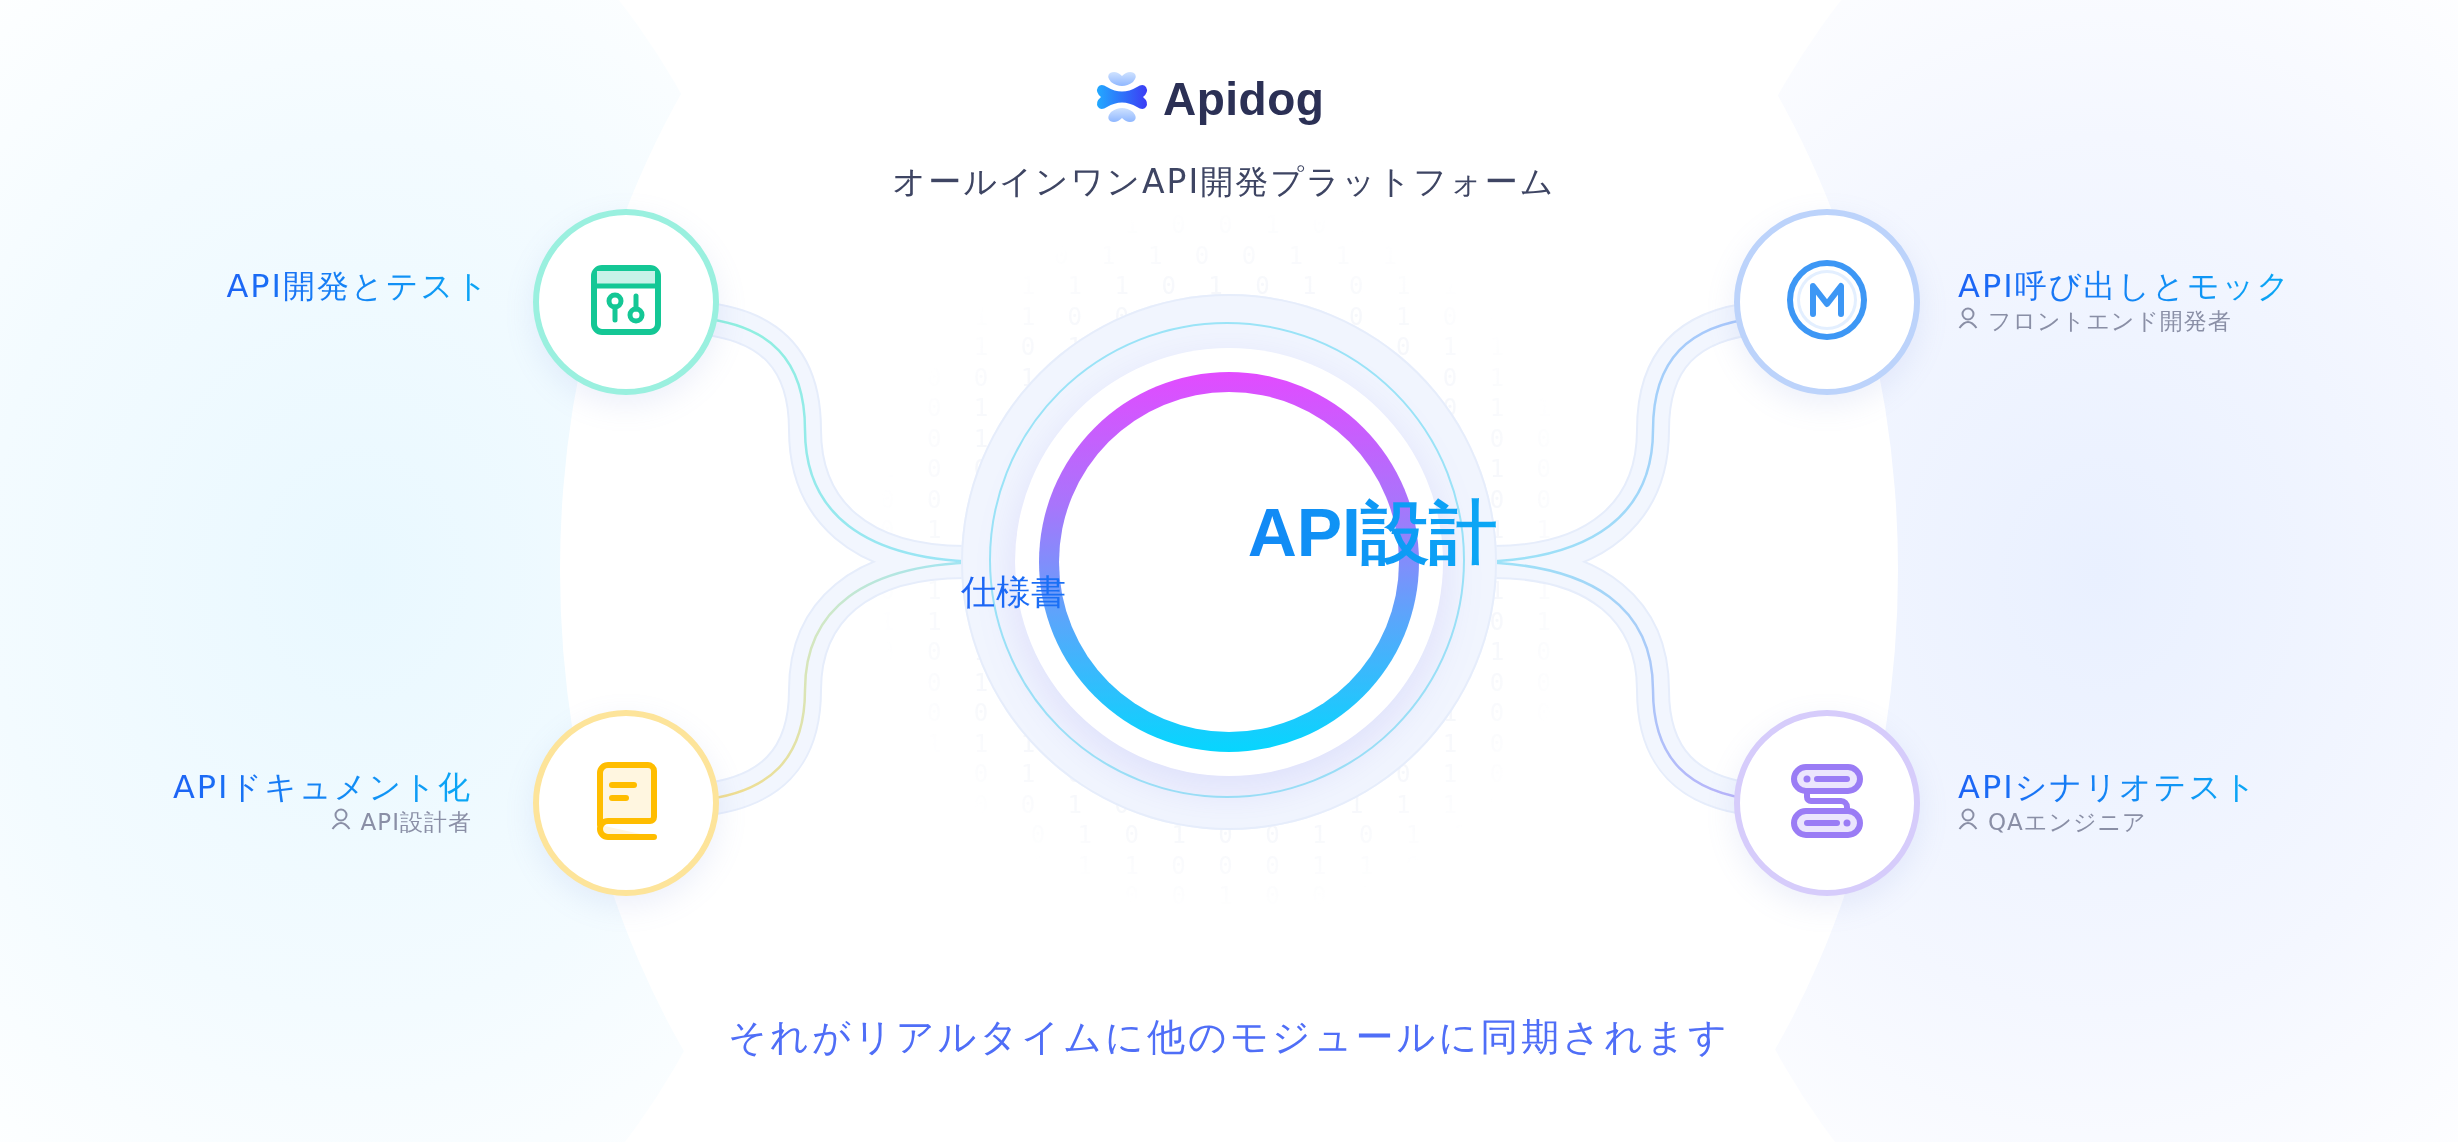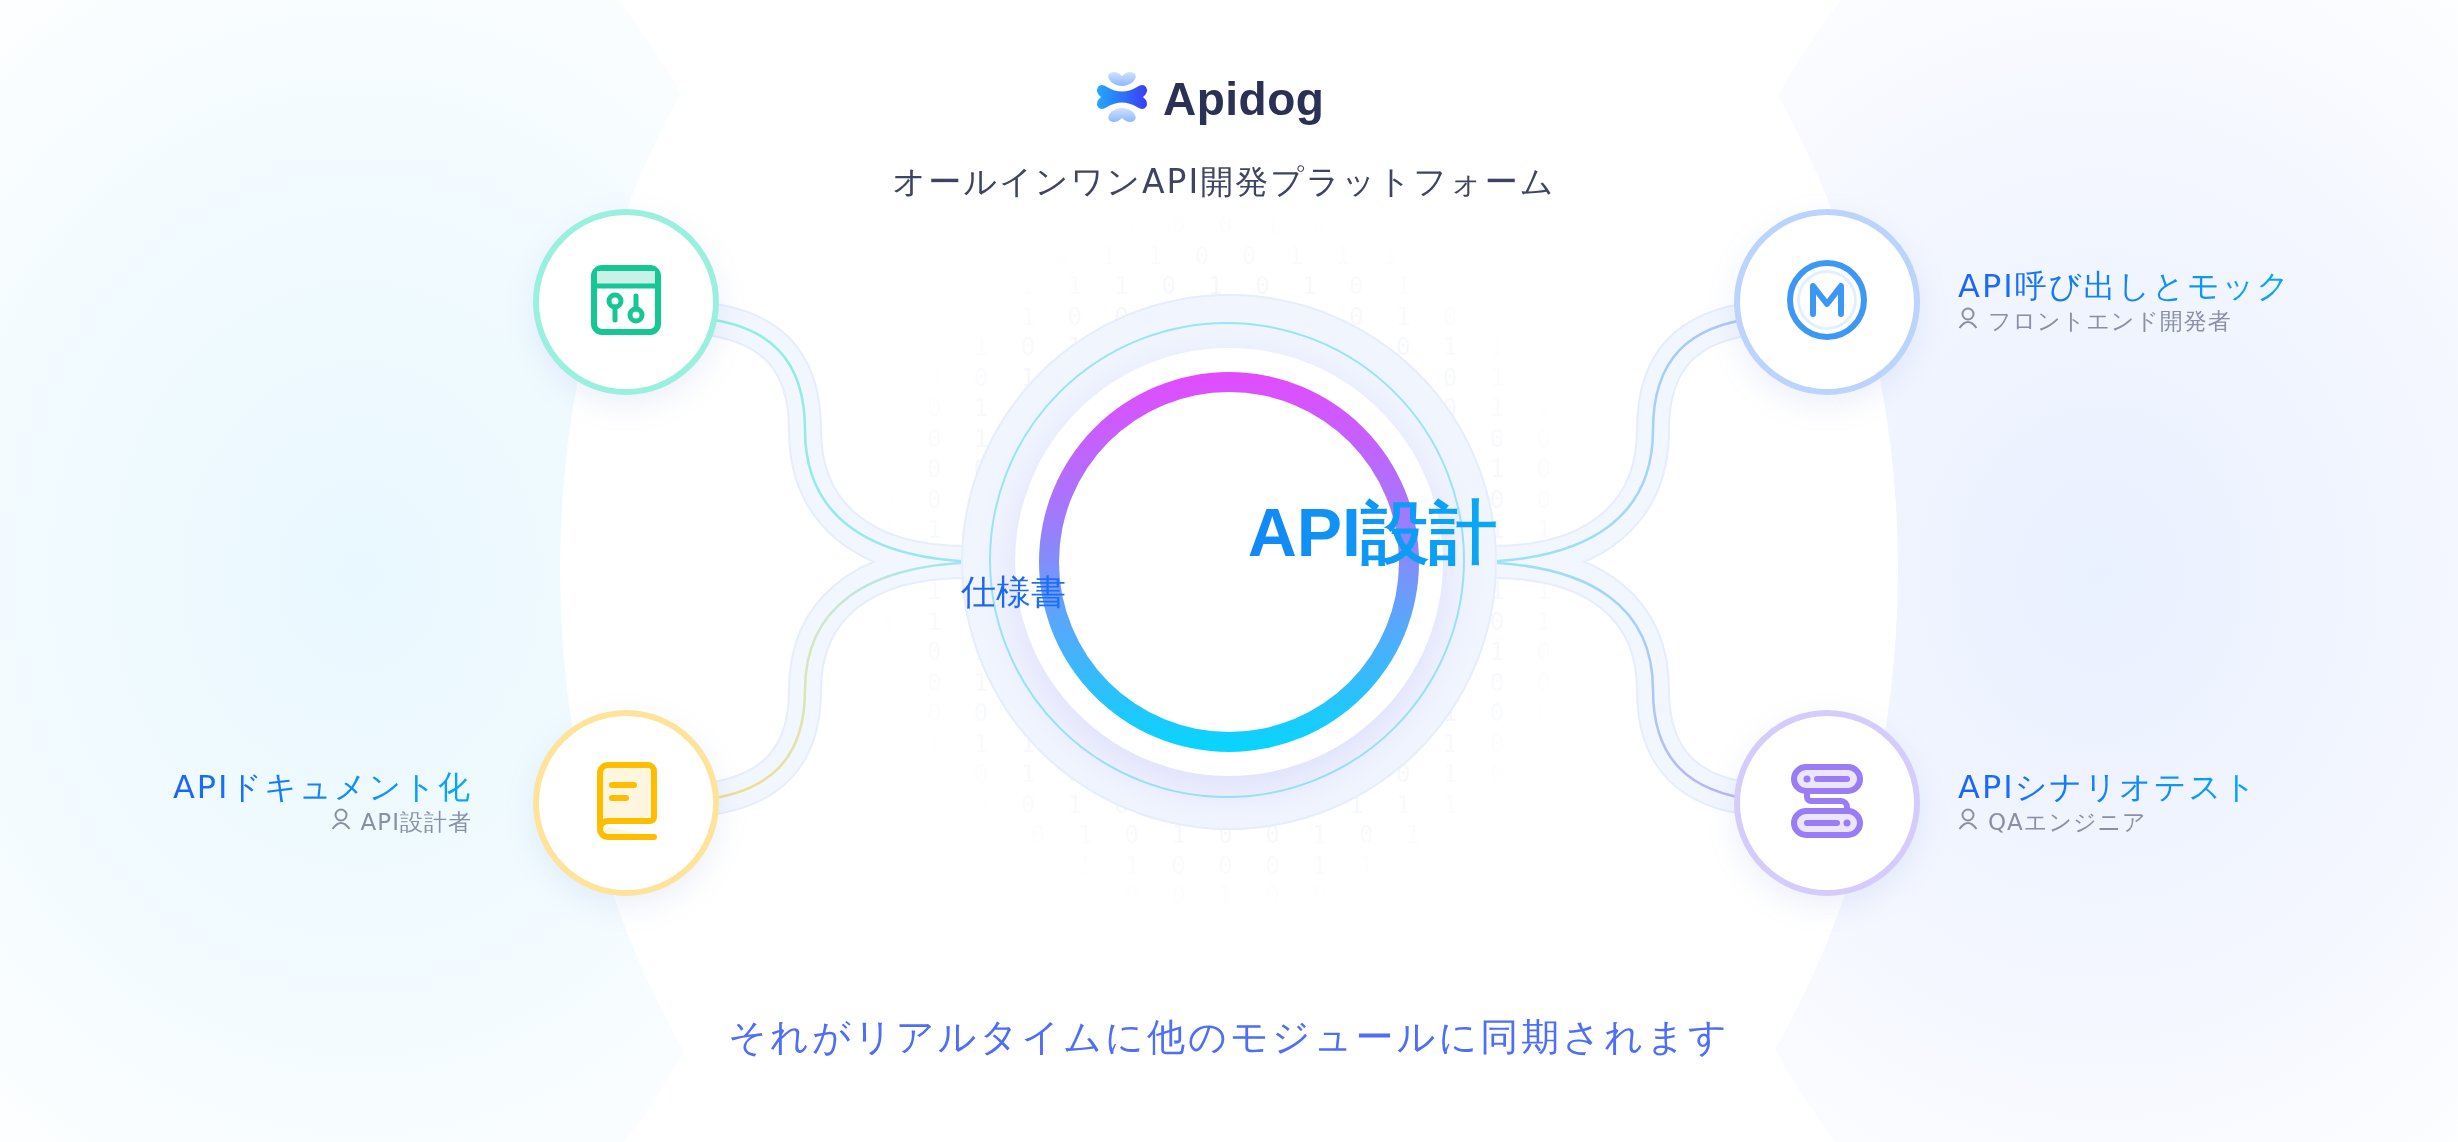--- a/index.html
+++ b/index.html
@@ -185,20 +185,21 @@
       <rect x="7" y="7" width="58" height="14" fill="#c8f2e8"></rect>
       <line x1="4" y1="22" x2="68" y2="22" stroke="#14c795" stroke-width="5"></line>
       <circle cx="25" cy="37" r="6" fill="none" stroke="#14c795" stroke-width="5"></circle>
       <line x1="25" y1="43" x2="25" y2="56" stroke="#14c795" stroke-width="5" stroke-linecap="round"></line>
       <circle cx="46" cy="51" r="6" fill="none" stroke="#14c795" stroke-width="5"></circle>
       <line x1="46" y1="32" x2="46" y2="45" stroke="#14c795" stroke-width="5" stroke-linecap="round"></line>
     </svg>
   </span>
 </div>
 <div class="node-label left" style="left:30px; top:266px;">
+  <div><span class="node-title">API開発とテスト</span></div>
 </div>
 
 <div class="node" style="left:533px; top:710px; border-color:#fde49a;">
   <span>
     <svg width="72" height="80" viewBox="0 0 72 80">
       <path d="M10 64 V12 a8 8 0 0 1 8 -8 h40 a6 6 0 0 1 6 6 v46 a4 4 0 0 1 -4 4 H18 a8 8 0 0 0 -8 8 a8 8 0 0 0 8 8 h46" fill="#fff6e0" stroke="#ffbd00" stroke-width="6" stroke-linejoin="round" stroke-linecap="round"></path>
       <line x1="22" y1="24" x2="44" y2="24" stroke="#ffbd00" stroke-width="6" stroke-linecap="round"></line>
       <line x1="22" y1="37" x2="36" y2="37" stroke="#ffbd00" stroke-width="6" stroke-linecap="round"></line>
     </svg>
   </span>

